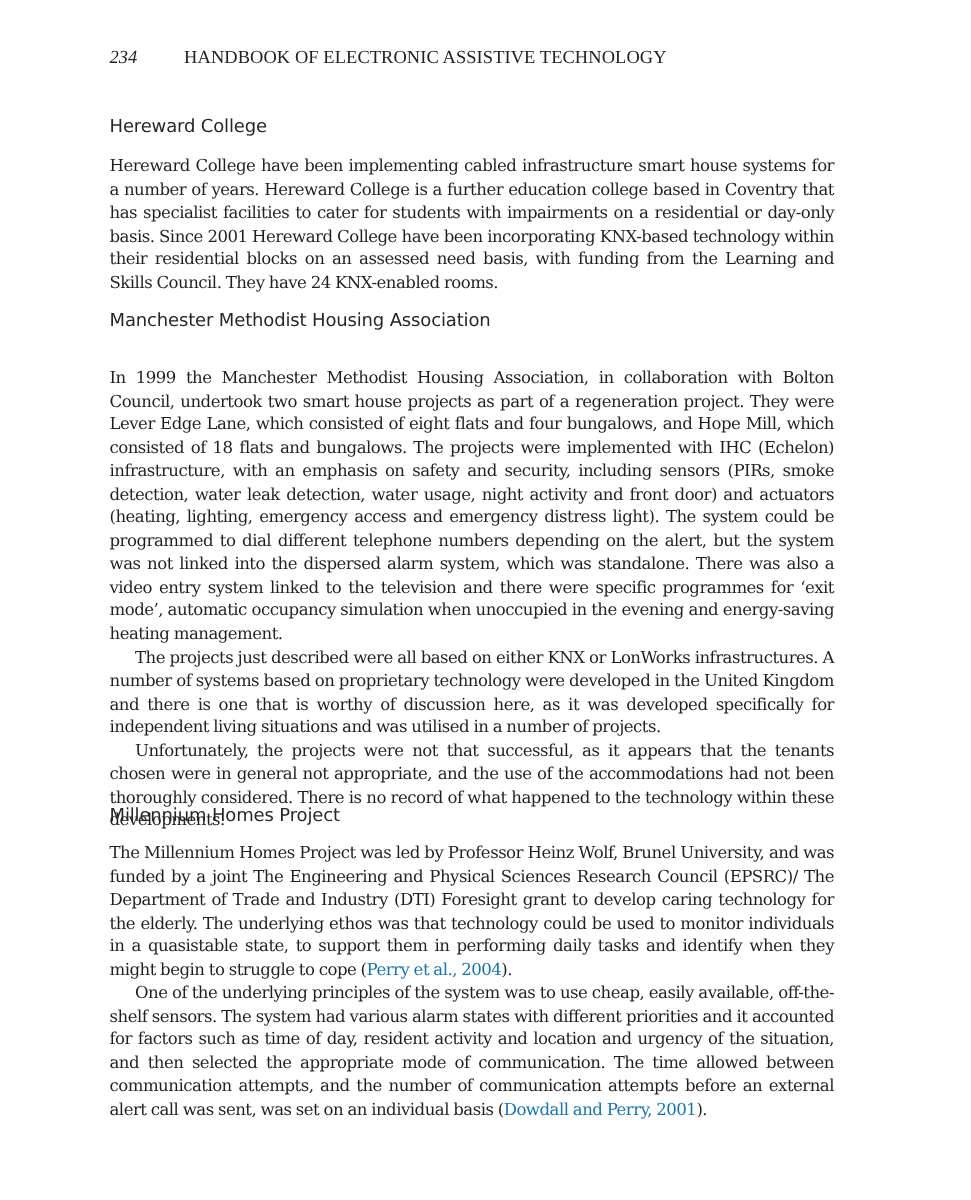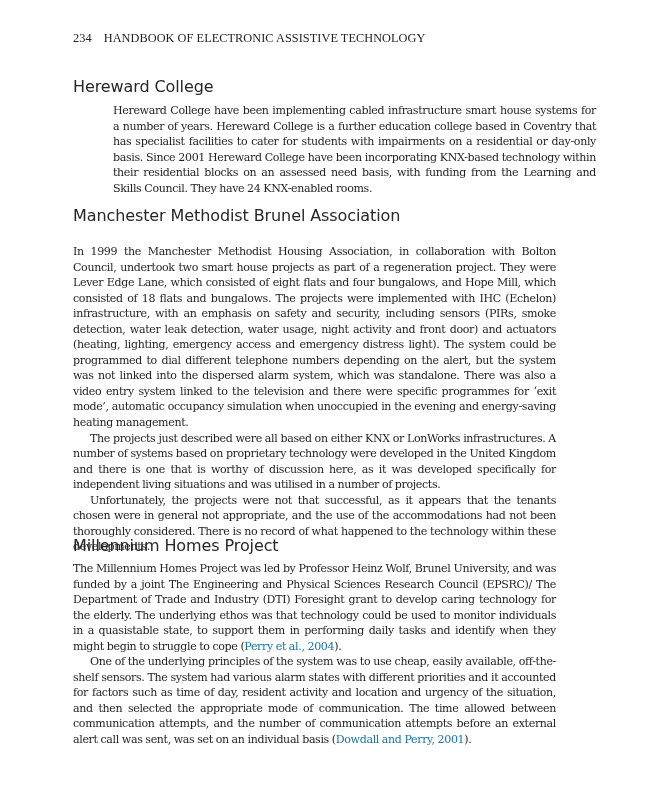--- a/index.html
+++ b/index.html
@@ -24,27 +24,28 @@
       position: absolute;
       top: 31px;
       left: 0;
       font-family: "Liberation Serif", "DejaVu Serif", serif;
       font-size: 12.3px;
       letter-spacing: 0.05px;
       color: #222;
       white-space: nowrap;
     }
     .running-head .page-num {
-      margin-right: 9px;
+      margin-right: 28px;
+      font-style: italic;
     }
     .section-heading {
       position: absolute;
       left: 0;
       font-family: "DejaVu Sans", "Liberation Sans", sans-serif;
-      font-size: 16px;
+      font-size: 12px;
       font-weight: normal;
       color: #262626;
       margin: 0;
       white-space: nowrap;
       letter-spacing: -0.1px;
     }
     .block {
       position: absolute;
       left: 0;
       width: 483px;
@@ -61,42 +62,42 @@
     }
     .block p.indent {
       text-indent: 17px;
     }
     .cite {
       color: #1a73a8;
       text-decoration: none;
       cursor: pointer;
     }
     #h-hereward { top: 77px; }
-    #b-hereward { top: 103px; margin-left: 40px; }
+    #b-hereward { top: 103px; }
     #h-manchester { top: 206px; }
     #b-manchester { top: 232px; margin-top: 12px; }
     #h-millennium { top: 536px; text-align: center; }
     #b-millennium { top: 561px; }
   </style>
 </head>
 <body>
 
 <div class="page">
 
   <div class="running-head">
     <span class="page-num">234</span>
     <span>HANDBOOK OF ELECTRONIC ASSISTIVE TECHNOLOGY</span>
   </div>
 
   <h2 id="h-hereward" class="section-heading">Hereward College</h2>
   <div id="b-hereward" class="block">
     <p>Hereward College have been implementing cabled infrastructure smart house systems for a number of years. Hereward College is a further education college based in Coventry that has specialist facilities to cater for students with impairments on a residential or day-only basis. Since 2001 Hereward College have been incorporating KNX-based technology within their residential blocks on an assessed need basis, with funding from the Learning and Skills Council. They have 24 KNX-enabled rooms.</p>
   </div>
 
-  <h2 id="h-manchester" class="section-heading">Manchester Methodist Brunel Association</h2>
+  <h2 id="h-manchester" class="section-heading">Manchester Methodist Housing Association</h2>
   <div id="b-manchester" class="block">
     <p>In 1999 the Manchester Methodist Housing Association, in collaboration with Bolton Council, undertook two smart house projects as part of a regeneration project. They were Lever Edge Lane, which consisted of eight flats and four bungalows, and Hope Mill, which consisted of 18 flats and bungalows. The projects were implemented with IHC (Echelon) infrastructure, with an emphasis on safety and security, including sensors (PIRs, smoke detection, water leak detection, water usage, night activity and front door) and actuators (heating, lighting, emergency access and emergency distress light). The system could be programmed to dial different telephone numbers depending on the alert, but the system was not linked into the dispersed alarm system, which was standalone. There was also a video entry system linked to the television and there were specific programmes for ‘exit mode’, automatic occupancy simulation when unoccupied in the evening and energy-saving heating management.</p>
     <p class="indent">The projects just described were all based on either KNX or LonWorks infrastructures. A number of systems based on proprietary technology were developed in the United Kingdom and there is one that is worthy of discussion here, as it was developed specifically for independent living situations and was utilised in a number of projects.</p>
     <p class="indent">Unfortunately, the projects were not that successful, as it appears that the tenants chosen were in general not appropriate, and the use of the accommodations had not been thoroughly considered. There is no record of what happened to the technology within these developments.</p>
   </div>
 
   <h2 id="h-millennium" class="section-heading">Millennium Homes Project</h2>
   <div id="b-millennium" class="block">
     <p><span>The Millennium Homes Project was led by Professor Heinz Wolf, Brunel University, and was funded by a joint The Engineering and Physical Sciences Research Council (EPSRC)/ The Department of Trade and Industry (DTI) Foresight grant to develop caring technology for the elderly. The underlying ethos was that technology could be used to monitor individuals in a quasistable state, to support them in performing daily tasks and identify when they might begin to struggle to cope (</span><a class="cite">Perry et al., 2004</a><span>).</span></p>
     <p class="indent"><span>One of the underlying principles of the system was to use cheap, easily available, off-the-shelf sensors. The system had various alarm states with different priorities and it accounted for factors such as time of day, resident activity and location and urgency of the situation, and then selected the appropriate mode of communication. The time allowed between communication attempts, and the number of communication attempts before an external alert call was sent, was set on an individual basis (</span><a class="cite">Dowdall and Perry, 2001</a><span>).</span></p>

